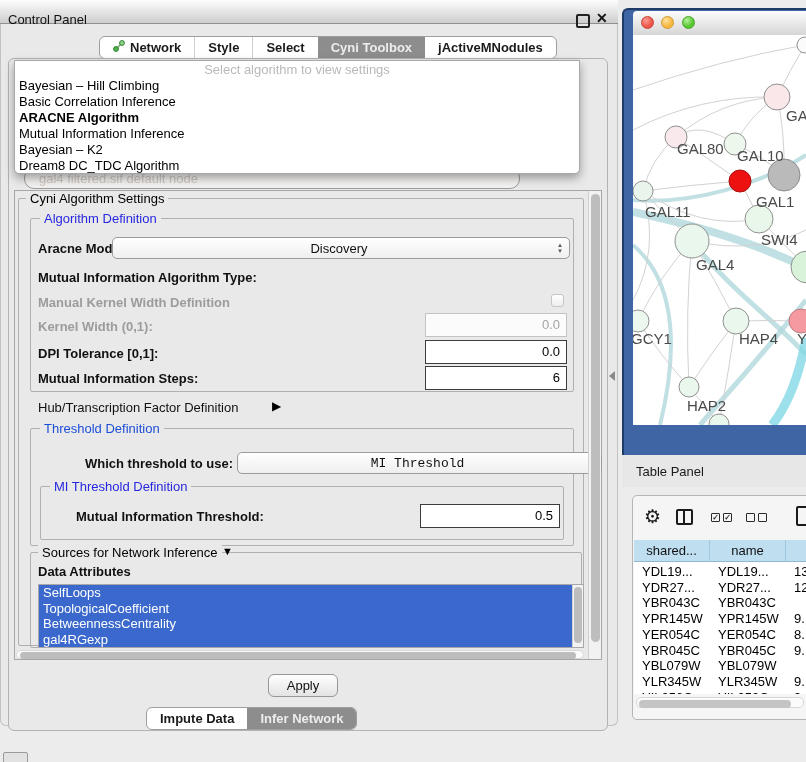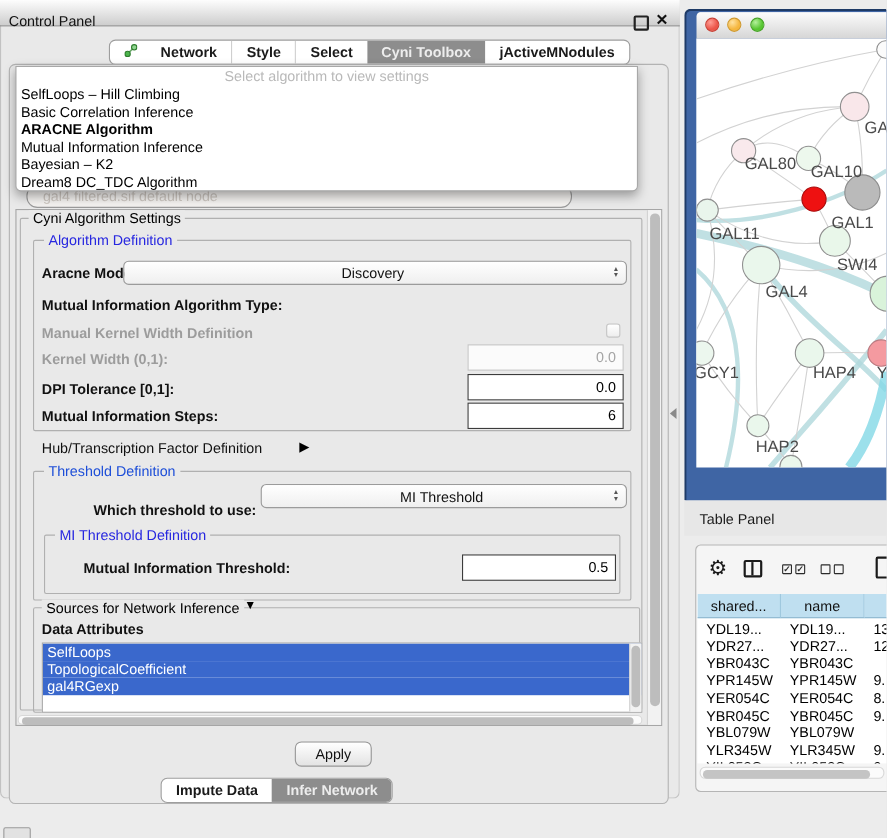--- a/index.html
+++ b/index.html
@@ -16,21 +16,21 @@
   .titlebar{left:0;top:8;width:618px;height:23px;
             background:linear-gradient(#fdfdfd,#cdcdcd);border-bottom:1px solid #8f8f8f;}
   .titlebar-text{left:8px;top:12px;font-size:13px;color:#111;}
   .float-btn{left:576px;top:14px;width:10px;height:10px;border:2px solid #222;border-radius:2px;background:transparent;}
   .close-btn{left:596px;top:10px;font-size:14px;font-weight:700;color:#111;}
   
   .tabstrip{display:flex;background:#fff;border:1px solid #9e9e9e;border-radius:6px;
             overflow:hidden;box-sizing:border-box;}
   #tabstrip-top{left:99px;top:36px;height:23px;border-radius:6px 6px 6px 6px;}
   #tabstrip-bottom{left:146px;top:707px;height:23px;}
-  .tab{display:flex;align-items:center;gap:21px;padding:0 13px;font-size:13px;font-weight:700;
+  .tab{display:flex;align-items:center;gap:5px;padding:0 13px;font-size:13px;font-weight:700;
        color:#1a1a1a;border-left:1px solid #cfcfcf;cursor:default;white-space:nowrap;}
   .tab:first-child{border-left:none;}
   .tab.selected{background:#8d8d8d;color:#ededed;border-left:none;}
   .tab.selected + .tab{border-left:none;}
   
   .main-panel{left:8px;top:58px;width:600px;height:673px;background:#e9e9e9;
               border:1px solid #b3b3b3;border-radius:6px;box-sizing:border-box;}
   
   .popup{left:14px;top:60px;width:566px;height:114px;background:#fff;border:1px solid #a8a8a8;
          border-radius:0 0 5px 5px;box-shadow:0 4px 10px rgba(0,0,0,.35);z-index:50;box-sizing:border-box;}
@@ -142,21 +142,21 @@
       </div>
     </div>
 
   <div class="abs main-panel"></div>
 
   <div class="abs focus-sliver"></div>
   <div class="abs ghost-combo">gal4 filtered.sif default node</div>
   <div class="abs popup">
     <div class="popup-placeholder">Select algorithm to view settings</div>
     <div id="popup-items">
-        <div class="popup-item">SelfLoops – Hill Climbing</div>
+        <div class="popup-item">Bayesian – Hill Climbing</div>
         <div class="popup-item">Basic Correlation Inference</div>
         <div class="popup-item boldsel">ARACNE Algorithm</div>
         <div class="popup-item">Mutual Information Inference</div>
         <div class="popup-item">Bayesian – K2</div>
         <div class="popup-item">Dream8 DC_TDC Algorithm</div>
       </div>
   </div>
 
   <div class="abs scrollpane"></div>
   <div class="abs groupbox" style="left:18px;top:198px;width:566px;height:448px;"></div>
@@ -188,41 +188,42 @@
   <div class="abs lbl bold" style="left:38px;top:371px;">Mutual Information Steps:</div>
   <div class="abs field" style="left:425px;top:366px;width:142px;height:24px;">6</div>
 
   <div class="abs lbl" style="left:38px;top:400px;">Hub/Transcription Factor Definition</div>
   <div class="abs tri" style="left:272px;top:399px;">▶</div>
 
   <div class="abs groupbox" style="left:30px;top:428px;width:544px;height:118px;"></div>
   <div class="abs legend green" style="left:40px;top:421px;">Threshold Definition</div>
 
   <div class="abs lbl bold" style="left:85px;top:456px;">Which threshold to use:</div>
-  <div class="abs combo" style="left:237px;top:440px;width:333px;height:22px;">
+  <div class="abs combo" style="left:237px;top:452px;width:365px;height:22px;font-family:Liberation Mono, monospace;">
     <span class="combo-text">MI Threshold</span>
     <span class="stepper">
         <span>▴</span>
         <span>▾</span>
       </span>
   </div>
 
   <div class="abs groupbox" style="left:40px;top:486px;width:524px;height:54px;"></div>
   <div class="abs legend blue" style="left:50px;top:479px;">MI Threshold Definition</div>
   <div class="abs lbl bold" style="left:48px;top:509px;margin-left:28px;">Mutual Information Threshold:</div>
   <div class="abs field" style="left:420px;top:504px;width:140px;height:24px;">0.5</div>
 
   <div class="abs groupbox" style="left:30px;top:552px;width:552px;height:96px;"></div>
   <div class="abs legend" style="left:38px;top:545px;">Sources for Network Inference</div>
   <div class="abs tri" style="left:222px;top:545px;font-size:11px;">▼</div>
   <div class="abs lbl bold" style="left:38px;top:564px;">Data Attributes</div>
   <div class="abs attr-listbox">
     <div id="attr-list">
         <div class="attr-item">SelfLoops</div>
         <div class="attr-item">TopologicalCoefficient</div>
+        <div class="attr-item">BetweennessCentrality</div>
         <div class="attr-item">gal4RGexp</div>
       </div>
   </div>
   <div class="abs vscroll-track" style="left:572px;top:585px;width:11px;height:62px;">
     <div class="scroll-thumb" style="position:absolute;left:1px;top:2px;width:8px;height:56px;"></div>
   </div>
 
   <div class="abs vscroll-track" style="left:588px;top:191px;width:13px;height:468px;">
     <div class="scroll-thumb" style="position:absolute;left:1.5px;top:3px;width:9px;height:448px;"></div>
   </div>

